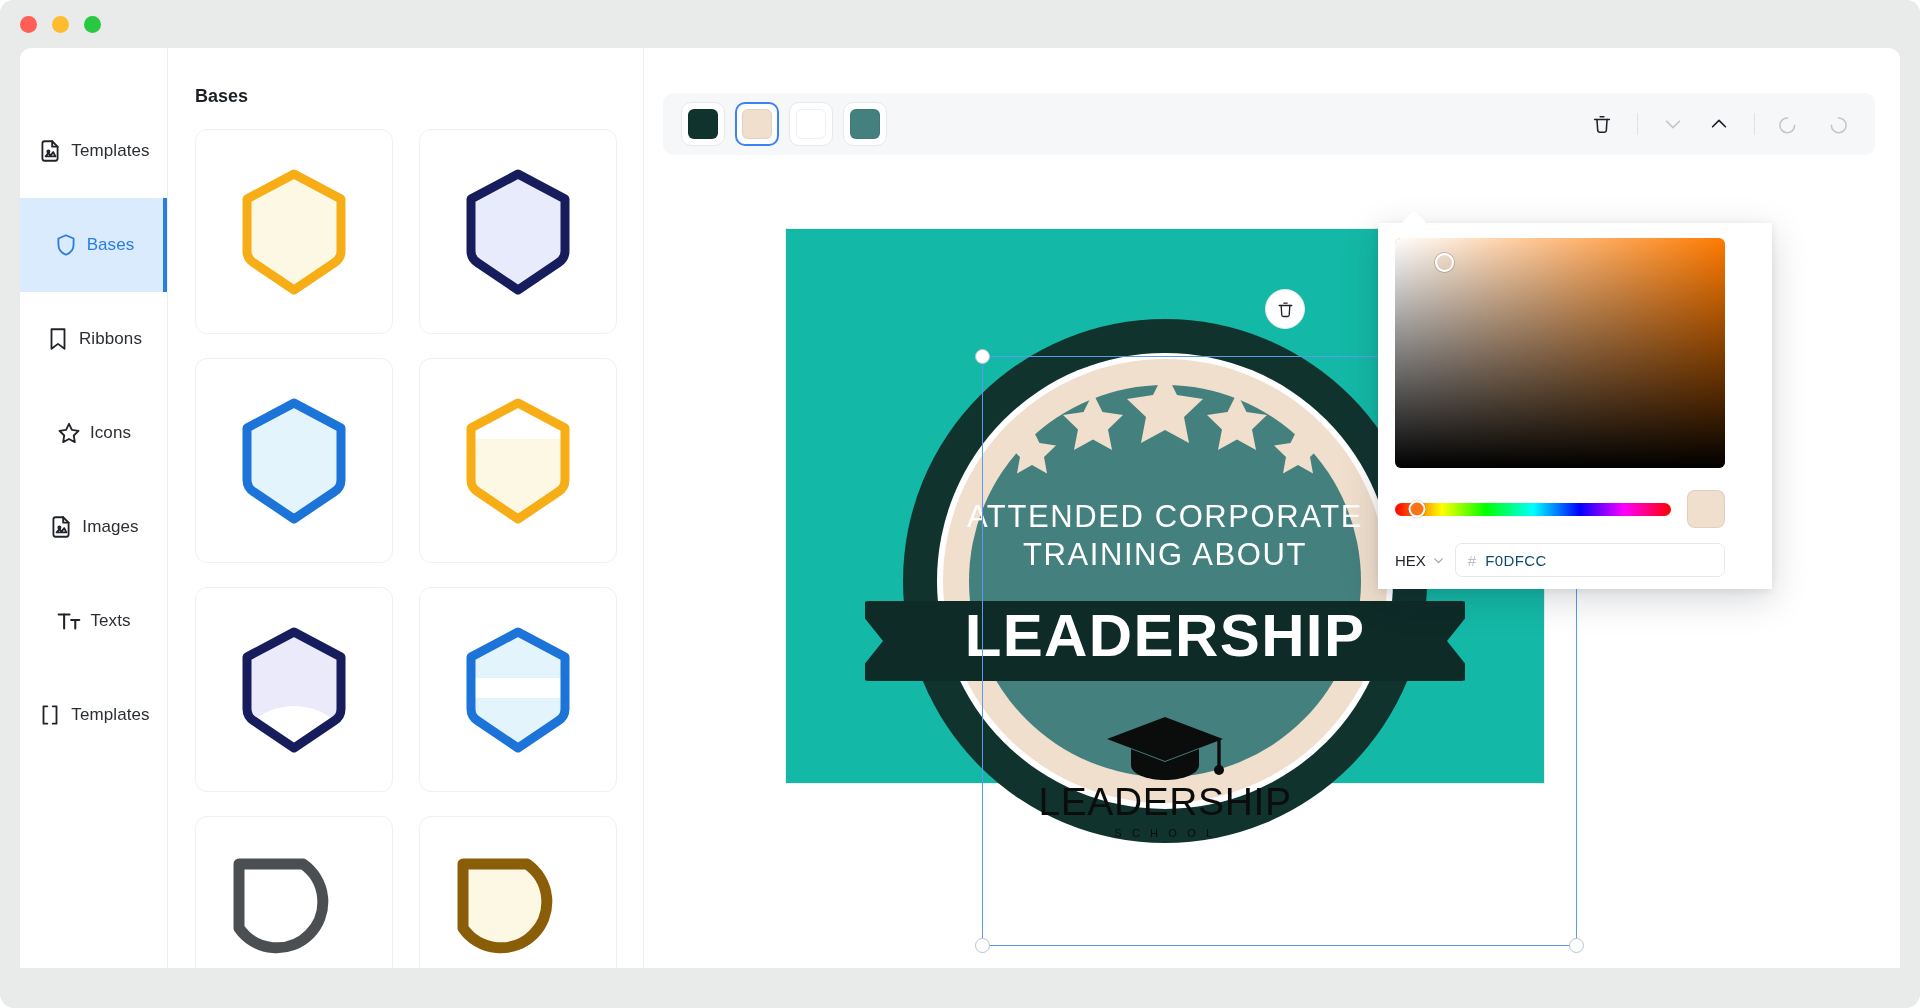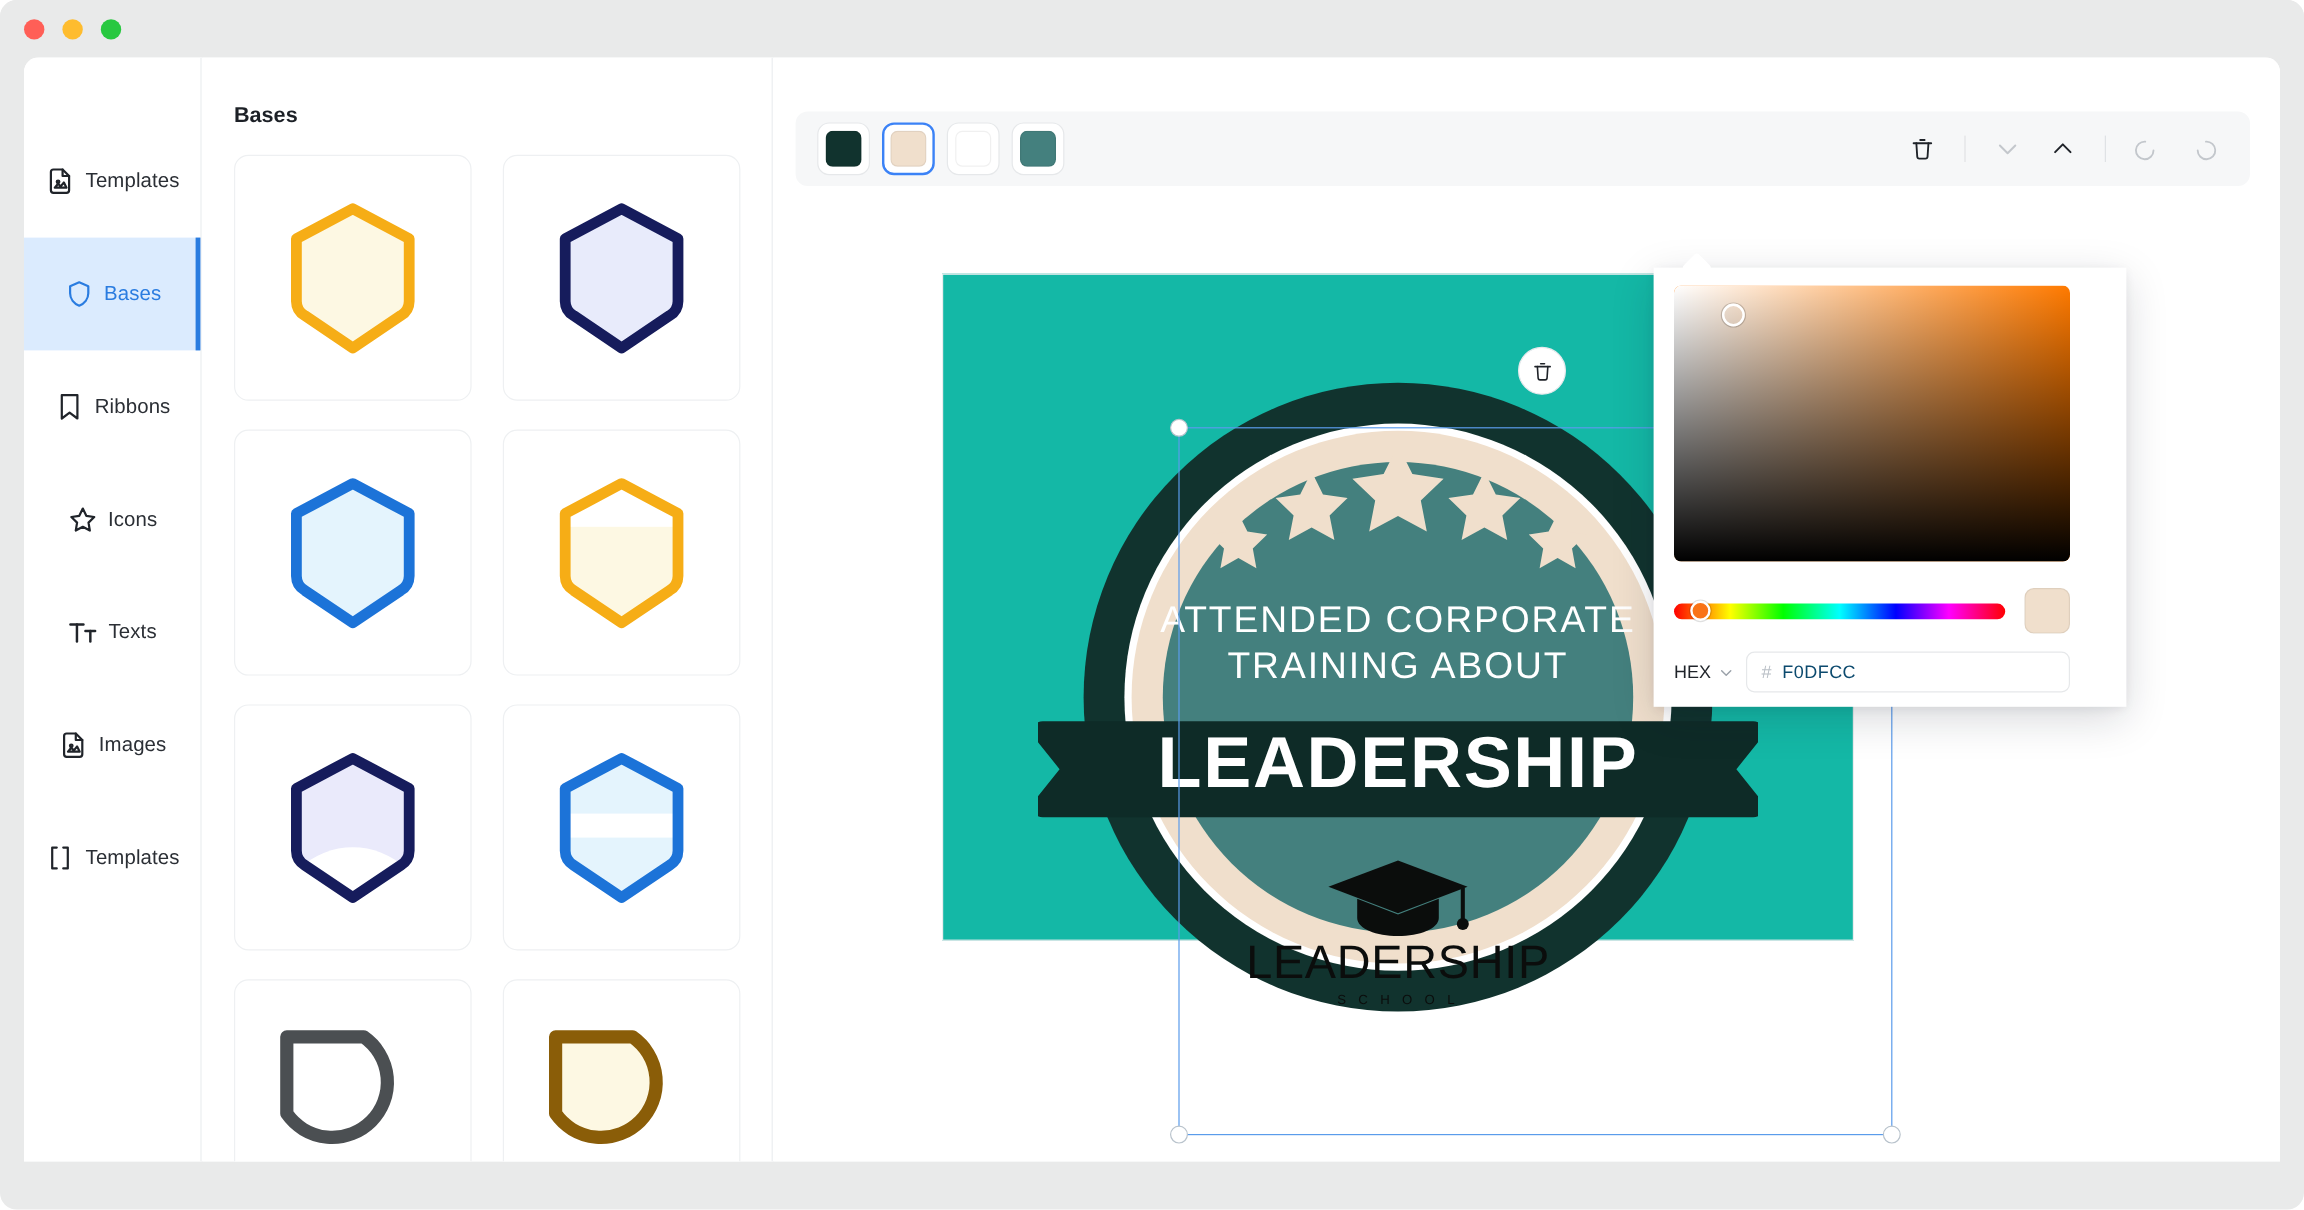--- a/index.html
+++ b/index.html
@@ -333,40 +333,40 @@
         <span class="sidebar-icon">
           <svg viewBox="0 0 24 24" fill="none" stroke="currentColor" stroke-width="1.7" stroke-linecap="round" stroke-linejoin="round">
             <path d="M12 3.5l2.7 5.6 6.1.9-4.4 4.3 1 6.1-5.4-2.9-5.4 2.9 1-6.1L3.2 10l6.1-.9z"></path>
           </svg>
         </span>
         <span class="sidebar-label">Icons</span>
       </div>
 
       <div class="sidebar-item">
         <span class="sidebar-icon">
+          <svg viewBox="0 0 24 24" fill="none" stroke="currentColor" stroke-width="1.7" stroke-linecap="round" stroke-linejoin="round">
+            <path d="M14 3H7a2 2 0 0 0-2 2v14a2 2 0 0 0 2 2h10a2 2 0 0 0 2-2V8z"></path>
+            <path d="M14 3v5h5"></path>
+              <circle cx="10.5" cy="12.5" r="1"></circle>
+            <path d="M8 17l2.5-3 2 2L15 13l2 4z"></path>
+          </svg>
+        </span>
+        <span class="sidebar-label">Images</span>
+      </div>
+
+      <div class="sidebar-item">
+        <span class="sidebar-icon">
           <svg viewBox="0 0 24 24" fill="none" stroke="currentColor" stroke-width="1.9" stroke-linecap="round" stroke-linejoin="round">
             <path d="M2.5 6h10"></path>
               <path d="M7.5 6v13"></path>
             <path d="M14 11h7.5"></path>
               <path d="M17.8 11v8"></path>
           </svg>
         </span>
         <span class="sidebar-label">Texts</span>
-      </div>
-
-      <div class="sidebar-item">
-        <span class="sidebar-icon">
-          <svg viewBox="0 0 24 24" fill="none" stroke="currentColor" stroke-width="1.7" stroke-linecap="round" stroke-linejoin="round">
-            <path d="M14 3H7a2 2 0 0 0-2 2v14a2 2 0 0 0 2 2h10a2 2 0 0 0 2-2V8z"></path>
-            <path d="M14 3v5h5"></path>
-              <circle cx="10.5" cy="12.5" r="1"></circle>
-            <path d="M8 17l2.5-3 2 2L15 13l2 4z"></path>
-          </svg>
-        </span>
-        <span class="sidebar-label">Images</span>
       </div>
 
       <div class="sidebar-item">
         <span class="sidebar-icon">
           <svg viewBox="0 0 24 24" fill="none" stroke="currentColor" stroke-width="1.7" stroke-linecap="round" stroke-linejoin="round">
             <path d="M9.5 4H6v16h3.5"></path>
               <path d="M14.5 4H18v16h-3.5"></path>
           </svg>
         </span>
         <span class="sidebar-label">Templates</span>

